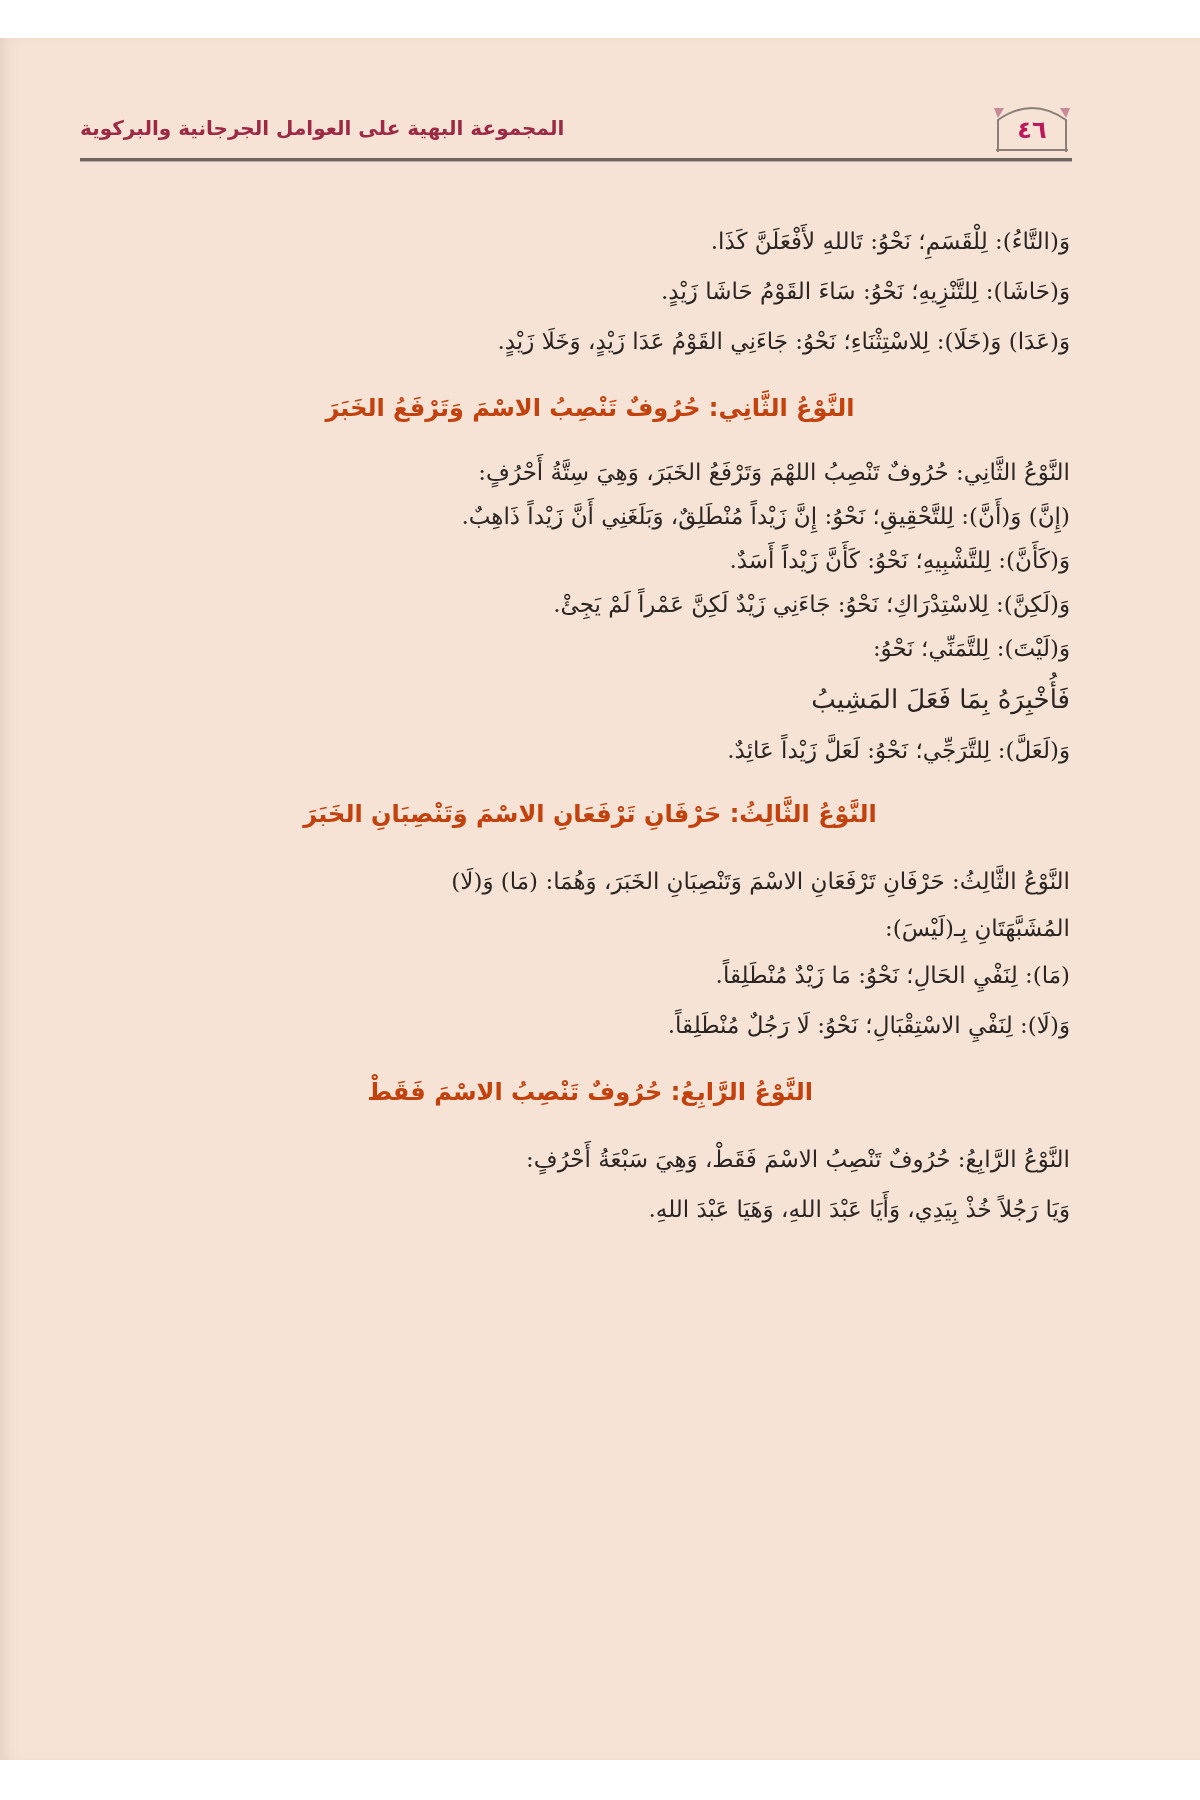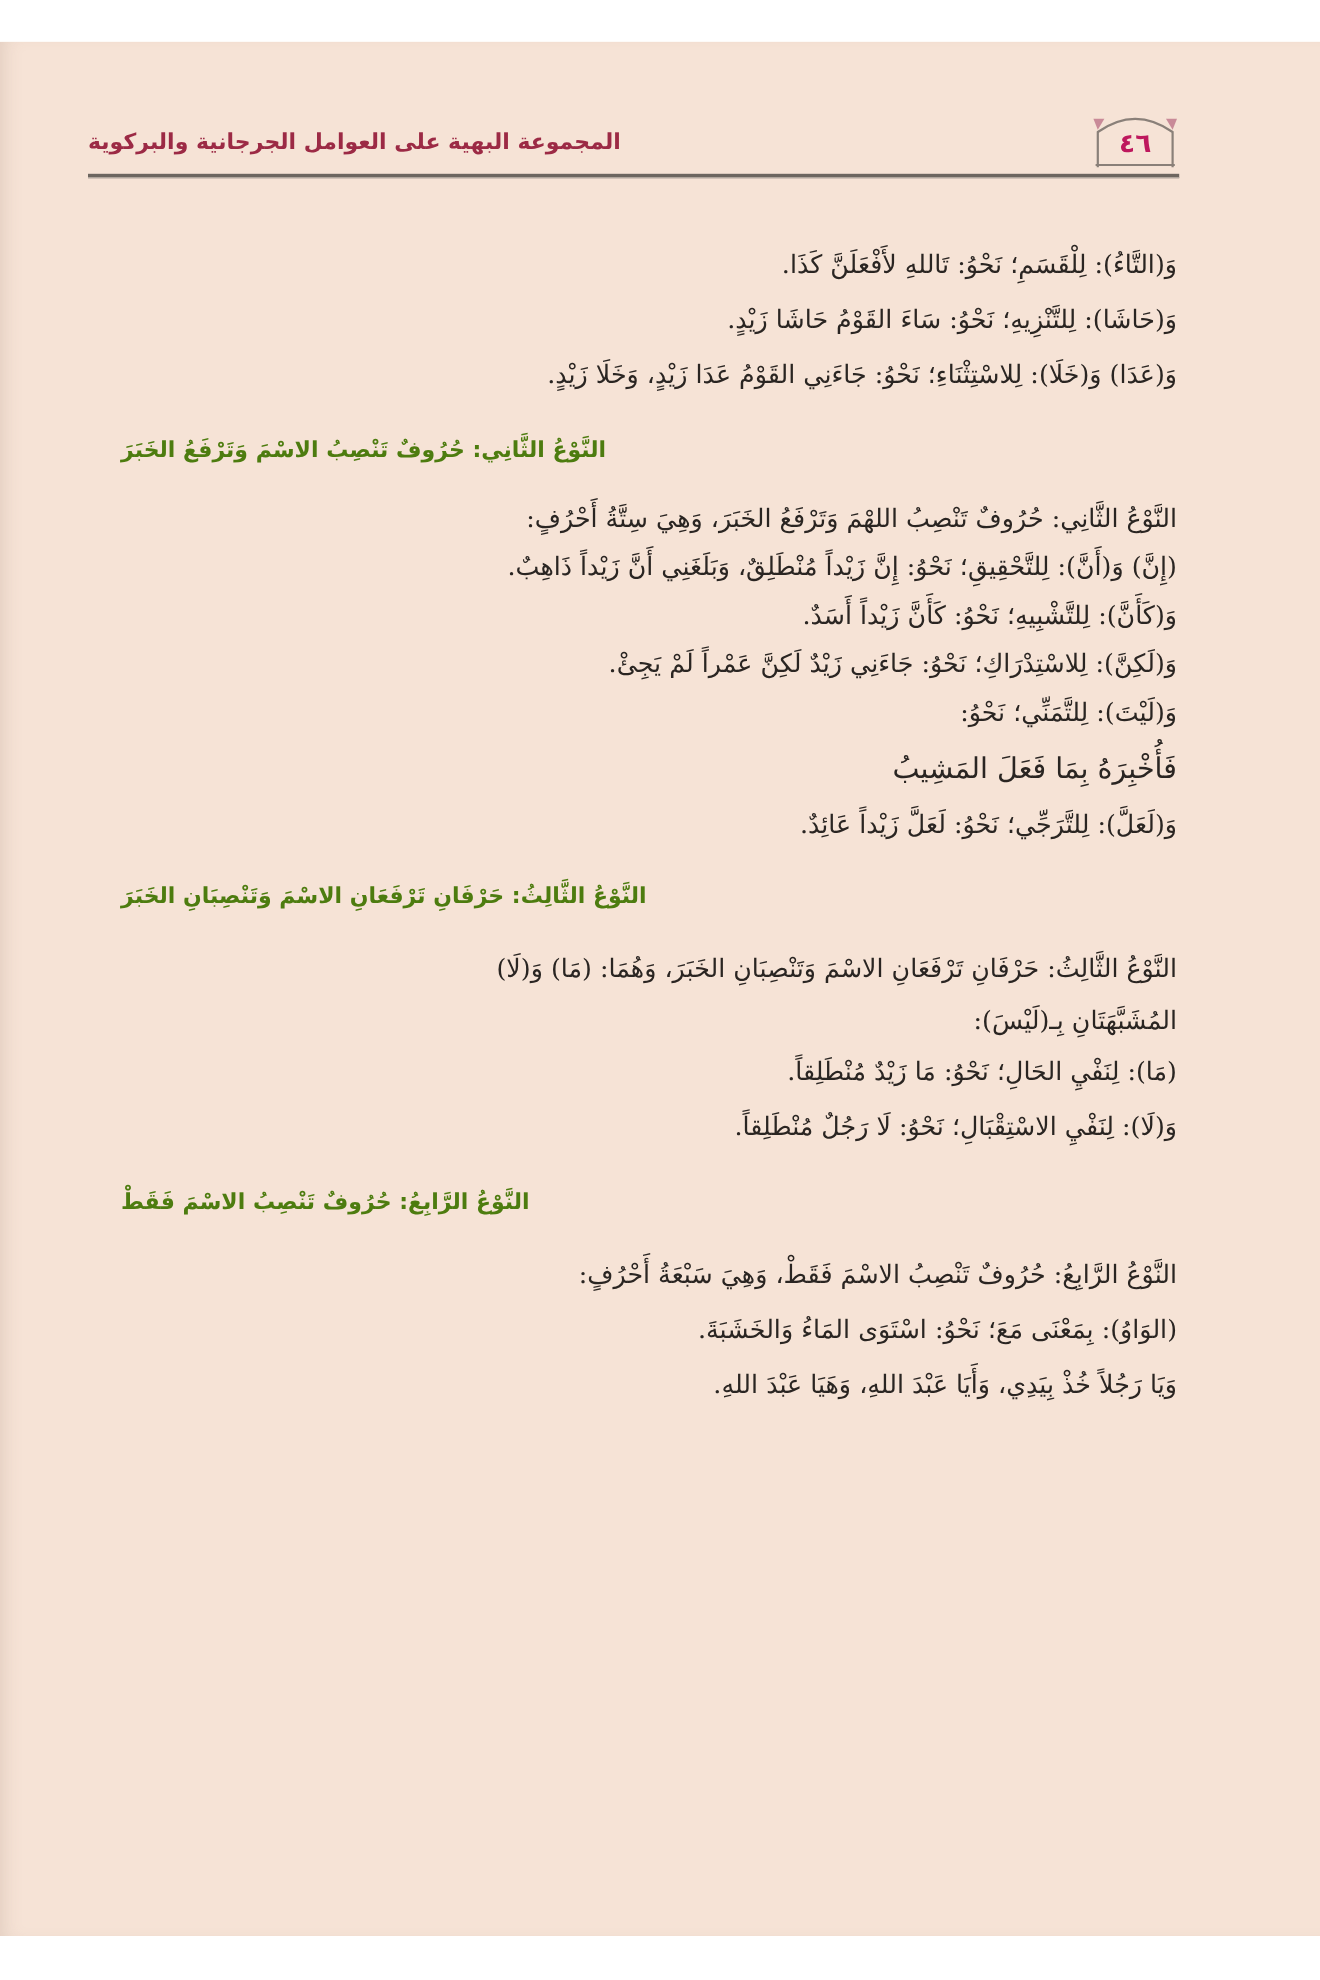--- a/index.html
+++ b/index.html
@@ -83,25 +83,25 @@
     .line {
       height: 50px;
       line-height: 50px;
       white-space: nowrap;
     }
     .line.tight {
       height: 44px;
       line-height: 44px;
     }
     .section-heading {
-      text-align: left;
-      color: #4d7c0f;
+      text-align: center;
+      color: #c2410c;
       font-family: "DejaVu Sans", sans-serif;
       font-weight: bold;
-      font-size: 20px;
+      font-size: 24px;
       height: 84px;
       line-height: 84px;
     }
     .verse {
       display: flex;
       justify-content: space-between;
       height: 58px;
       line-height: 58px;
       font-size: 26px;
       padding-left: 0;
@@ -152,18 +152,17 @@
       <div class="section-heading">النَّوْعُ الثَّالِثُ: حَرْفَانِ تَرْفَعَانِ الاسْمَ وَتَنْصِبَانِ الخَبَرَ</div>
       <div class="line">النَّوْعُ الثَّالِثُ: حَرْفَانِ تَرْفَعَانِ الاسْمَ وَتَنْصِبَانِ الخَبَرَ، وَهُمَا: (مَا) وَ(لَا)</div>
       <div class="line tight">المُشَبَّهَتَانِ بِـ(لَيْسَ):</div>
       <div class="line">(مَا): لِنَفْيِ الحَالِ؛ نَحْوُ: مَا زَيْدٌ مُنْطَلِقاً.</div>
       <div class="line">وَ(لَا): لِنَفْيِ الاسْتِقْبَالِ؛ نَحْوُ: لَا رَجُلٌ مُنْطَلِقاً.</div>
     </div>
 
     <div>
       <div class="section-heading">النَّوْعُ الرَّابِعُ: حُرُوفٌ تَنْصِبُ الاسْمَ فَقَطْ</div>
       <div class="line">النَّوْعُ الرَّابِعُ: حُرُوفٌ تَنْصِبُ الاسْمَ فَقَطْ، وَهِيَ سَبْعَةُ أَحْرُفٍ:</div>
-      <div class="line">(الوَاوُ): بِمَعْنَى مَعَ؛ نَحْوُ: اسْتَوَى المَاءُ وَالخَشَبَةَ.</div>
       <div class="line">وَيَا رَجُلاً خُذْ بِيَدِي، وَأَيَا عَبْدَ اللهِ، وَهَيَا عَبْدَ اللهِ.</div>
     </div>
 
   </div>
 </div>
 
 </body></html>

